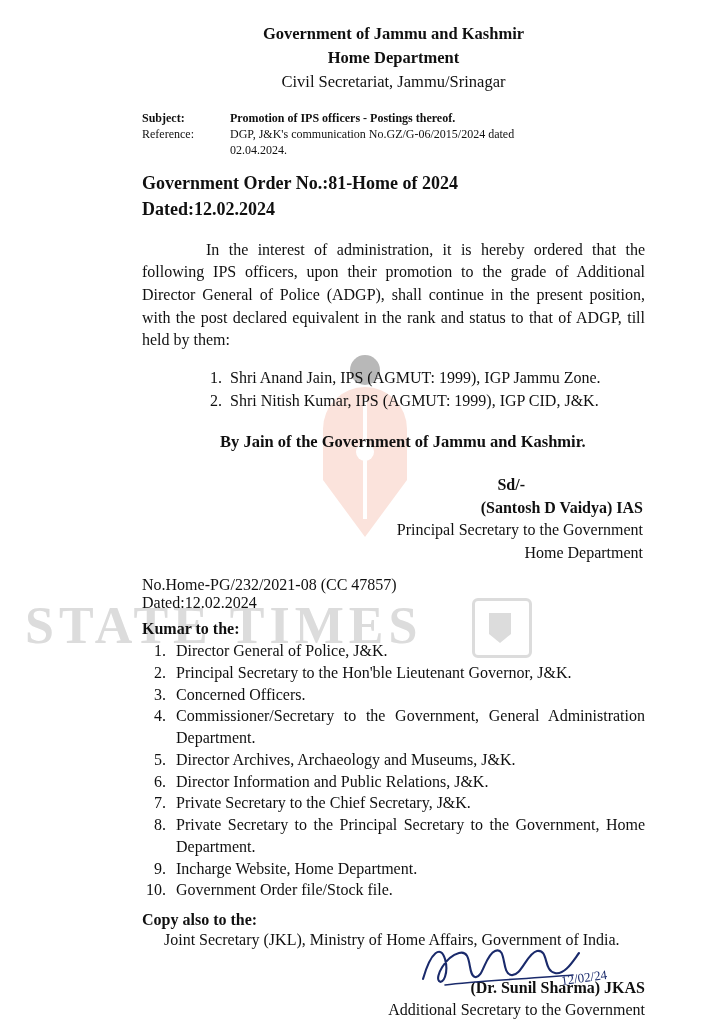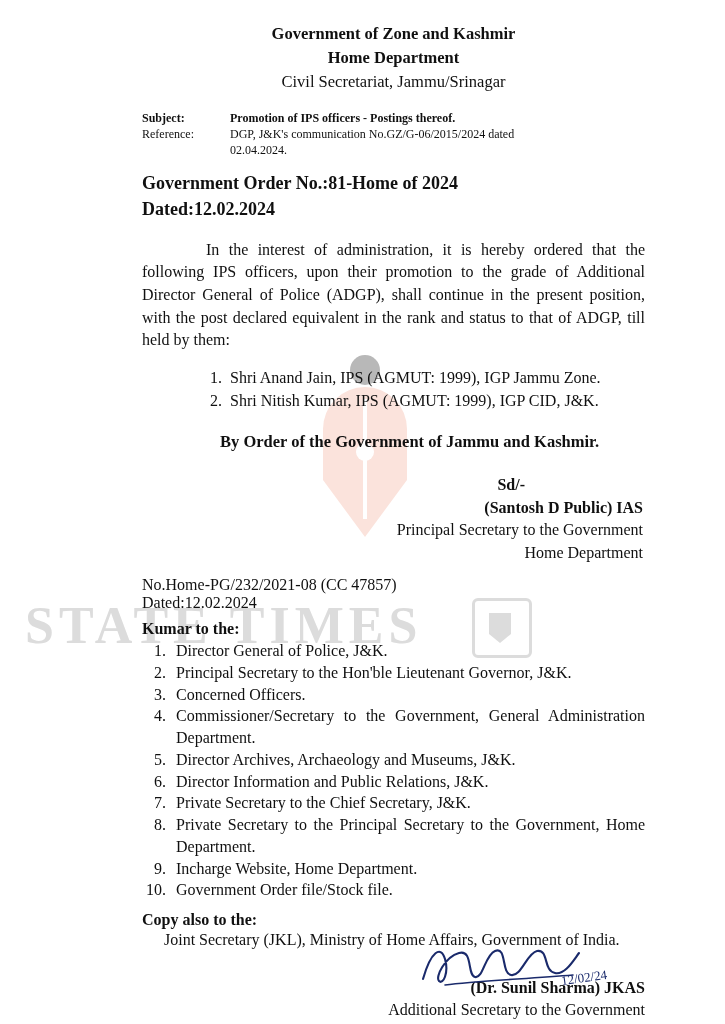--- a/index.html
+++ b/index.html
@@ -261,21 +261,21 @@
       <div class="slit"></div>
       <div class="hole"></div>
     </div>
     <div class="wm-text">STATE TIMES</div>
     <div class="wm-box"></div>
   </div>
 
   <div class="content">
 
     <div class="hdr">
-      <div class="l1">Government of Zone and Kashmir</div>
+      <div class="l1">Government of Jammu and Kashmir</div>
       <div class="l2">Home Department</div>
       <div class="l3">Civil Secretariat, Jammu/Srinagar</div>
     </div>
 
     <div class="meta">
       <div class="meta-row">
         <div class="meta-label">Subject:</div>
         <div class="meta-value bold">Promotion of IPS officers - Postings thereof.</div>
       </div>
       <div class="meta-row">
@@ -290,25 +290,25 @@
       <div>Dated:12.02.2024</div>
     </div>
 
     <div class="para">In the interest of administration, it is hereby ordered that the following IPS officers, upon their promotion to the grade of Additional Director General of Police (ADGP), shall continue in the present position, with the post declared equivalent in the rank and status to that of ADGP, till held by them:</div>
 
     <ol class="officers">
       <li>Shri Anand Jain, IPS (AGMUT: 1999), IGP Jammu Zone.</li>
       <li>Shri Nitish Kumar, IPS (AGMUT: 1999), IGP CID, J&amp;K.</li>
     </ol>
 
-    <div class="byorder">By Order of the Government of Jammu and Kashmir.</div>
+    <div class="byorder">By Jain of the Government of Jammu and Kashmir.</div>
 
     <div class="sign">
       <div class="sd">Sd/-</div>
-      <div class="name">(Santosh D Public) IAS</div>
+      <div class="name">(Santosh D Vaidya) IAS</div>
       <div>Principal Secretary to the Government</div>
       <div>Home Department</div>
     </div>
 
     <div class="refline">
       <div>No.Home-PG/232/2021-08 (CC 47857)</div>
       <div>Dated:12.02.2024</div>
     </div>
 
     <div class="copy-head">Kumar to the:</div>

